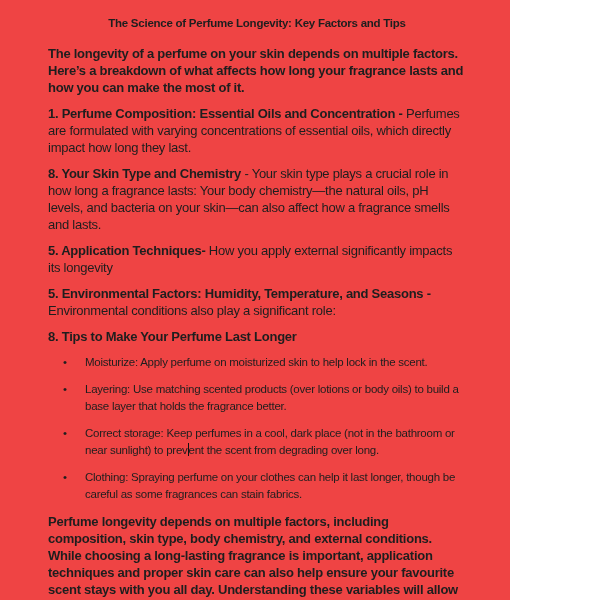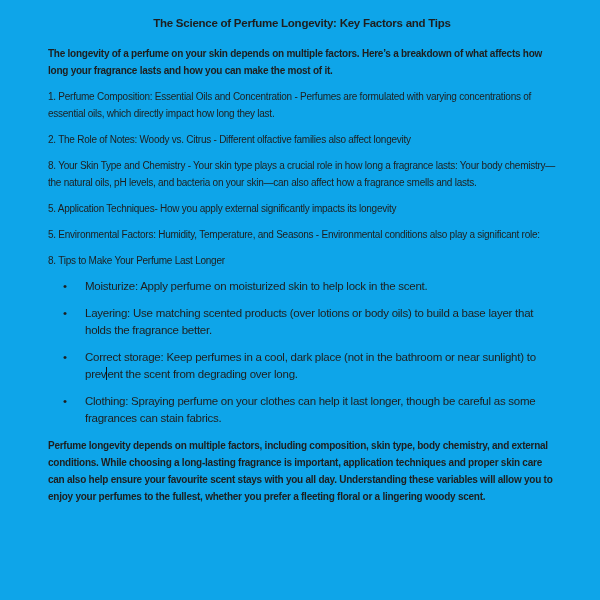--- a/index.html
+++ b/index.html
@@ -9,42 +9,42 @@
   }
   body {
     width: 600px;
     height: 600px;
     overflow: hidden;
     font-family: "Liberation Sans", sans-serif;
     color: #1e1e1e;
   }
   .page {
     box-sizing: border-box;
-    width: 600px;
+    width: 510px;
     height: 600px;
     padding: 15px 44px 0 48px;
-    background: #0ea5e9;
+    background: #ef4444;
   }
   .title {
     font-size: 11.5px;
     line-height: 17px;
     font-weight: bold;
     text-align: center;
     letter-spacing: -0.25px;
     margin: 0 0 13px 0;
   }
   .para {
-    font-size: 10px;
+    font-size: 13px;
     line-height: 17px;
     letter-spacing: -0.25px;
     margin: 0 0 9px 0;
     text-align: left;
   }
   .para.bold { font-weight: bold; }
-  .lead { font-weight: normal; }
+  .lead { font-weight: bold; }
   ul.tips {
     list-style: none;
     margin: 4px 0 9px 0;
     padding: 0;
   }
   li.tip {
     position: relative;
     padding-left: 37px;
     font-size: 11.5px;
     line-height: 17px;
@@ -70,21 +70,20 @@
 <body>
 
 <div class="page">
 
   <h1 class="title">The Science of Perfume Longevity: Key Factors and Tips</h1>
 
   <p class="para bold">The longevity of a perfume on your skin depends on multiple factors. Here’s a breakdown of what affects how long your fragrance lasts and how you can make the most of it.</p>
 
   <p class="para"><span class="lead">1. Perfume Composition: Essential Oils and Concentration - </span><span>Perfumes are formulated with varying concentrations of essential oils, which directly impact how long they last.</span></p>
 
-  <p class="para"><span class="lead">2. The Role of Notes: Woody vs. Citrus - </span><span>Different olfactive families also affect longevity</span></p>
 
   <p class="para"><span class="lead">8. Your Skin Type and Chemistry</span><span> - Your skin type plays a crucial role in how long a fragrance lasts: Your body chemistry—the natural oils, pH levels, and bacteria on your skin—can also affect how a fragrance smells and lasts.</span></p>
 
 
   <p class="para"><span class="lead">5. Application Techniques-</span><span> How you apply external significantly impacts its longevity</span></p>
 
   <p class="para"><span class="lead">5. Environmental Factors: Humidity, Temperature, and Seasons - </span><span>Environmental conditions also play a significant role:</span></p>
 
   <p class="para"><span class="lead">8. Tips to Make Your Perfume Last Longer</span><span></span></p>
 

